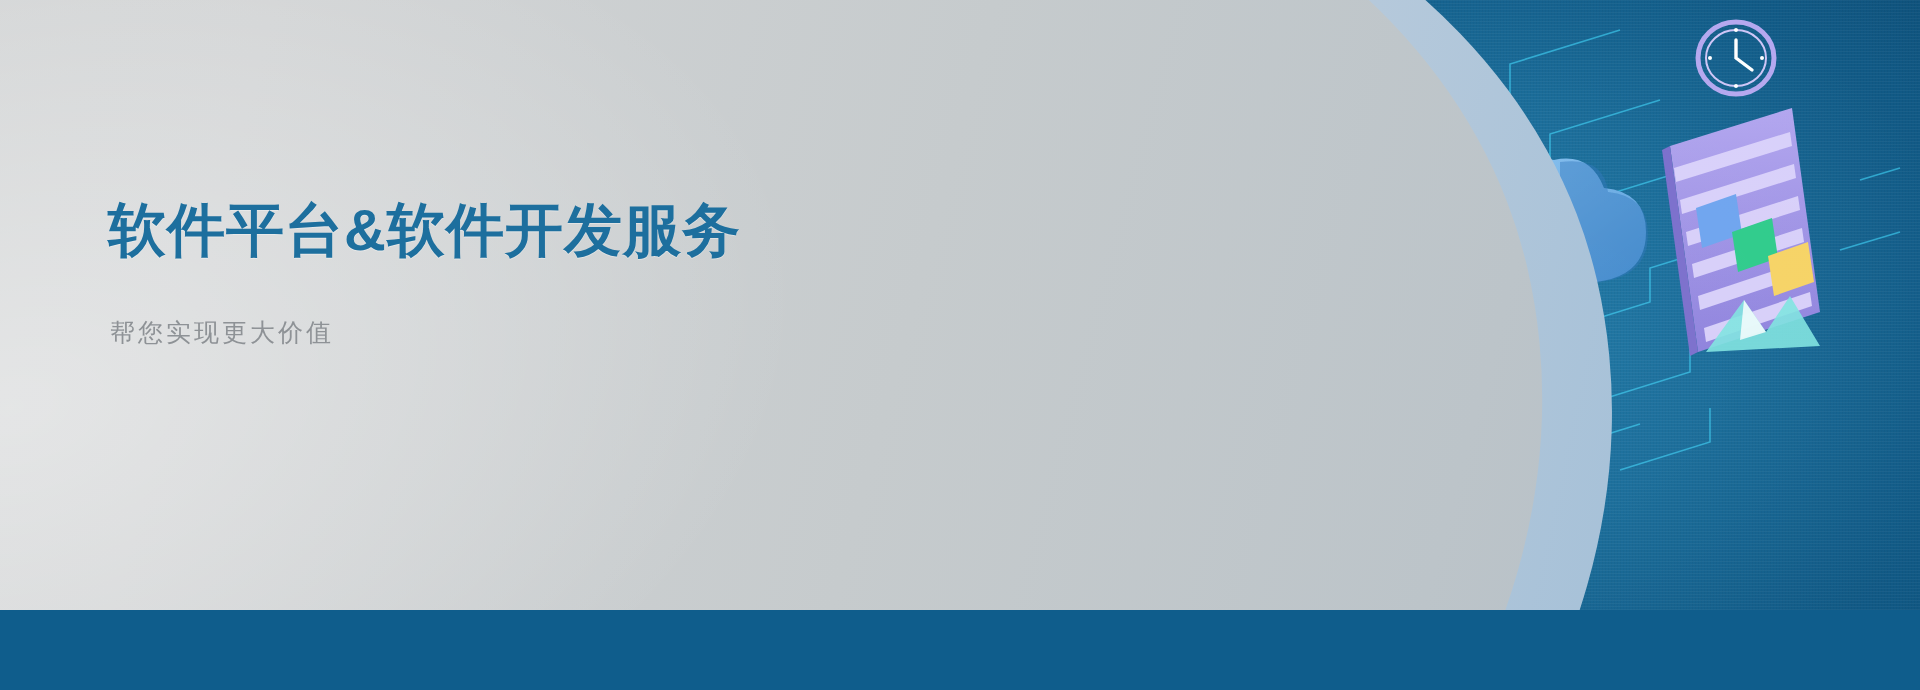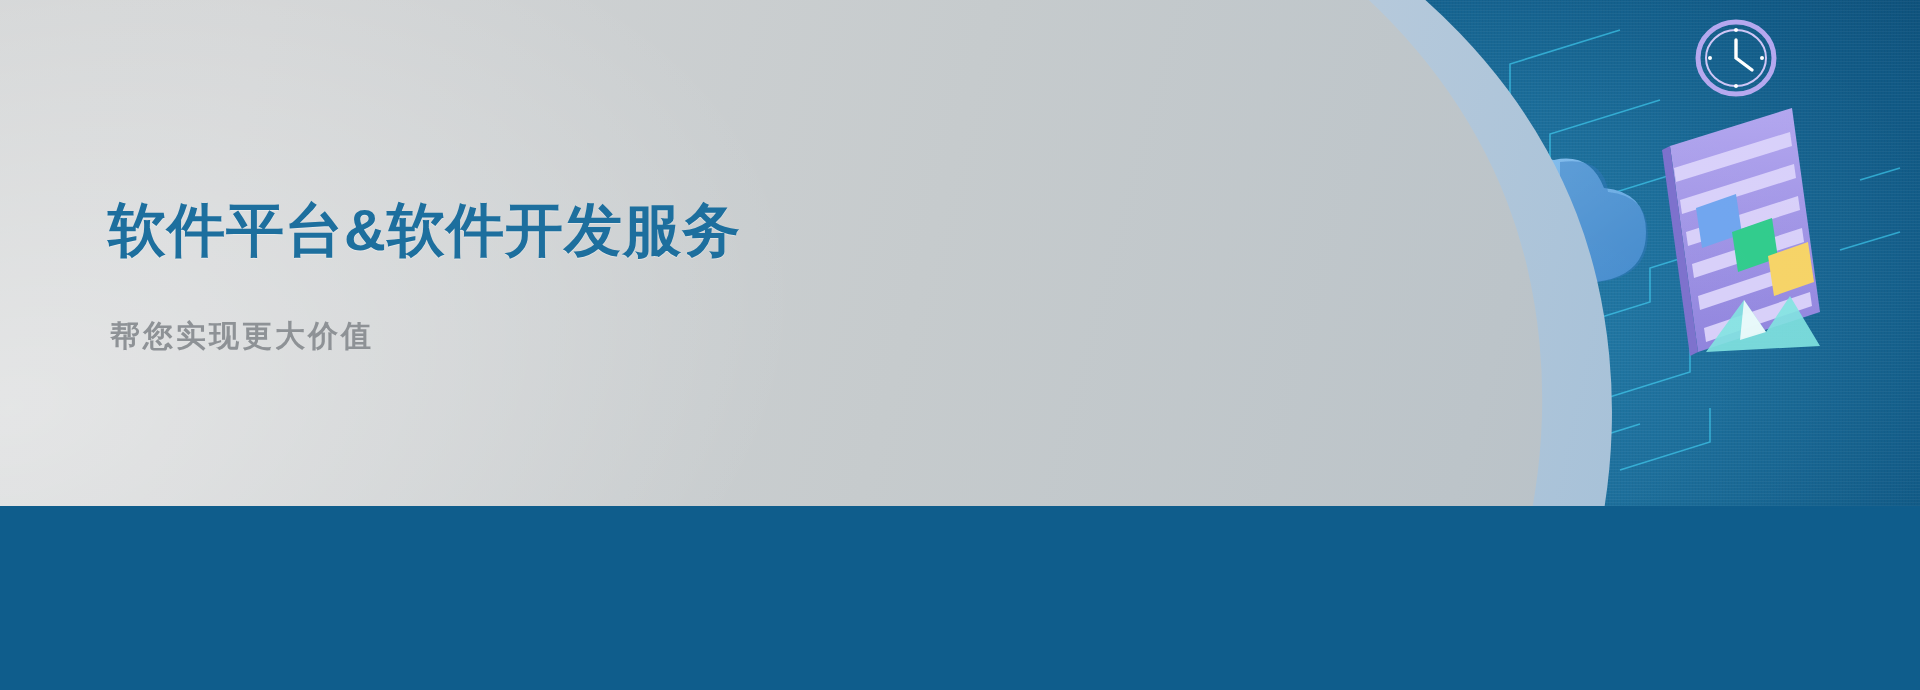--- a/index.html
+++ b/index.html
@@ -2,21 +2,21 @@
 <html><head>
 <meta charset="utf-8">
 <title>Banner</title>
 <style>
   html,body{margin:0;padding:0;}
   body{
     width:1920px;height:690px;overflow:hidden;
     font-family:"Liberation Sans","DejaVu Sans",sans-serif;
     background:#0f5d8c;
   }
-  #banner{position:relative;width:1920px;height:506px;overflow:hidden;}
+  #banner{position:relative;width:1920px;height:610px;overflow:hidden;}
 
   
   .layer{position:absolute;inset:0;}
   .bg-blue{
     background:
       radial-gradient(ellipse 900px 700px at 1430px 330px,#1a7aa8 0%,#176b99 32%,#115a86 60%,#0d4d76 100%);
   }
   
   .bg-noise{
     opacity:.13;
@@ -49,21 +49,21 @@
   }
 
   
   .copy{position:absolute;left:108px;top:196px;width:760px;}
   .title{
     font-size:58px;font-weight:700;color:#1d6f9e;letter-spacing:1px;
     line-height:1.18;margin:0;white-space:nowrap;
     text-shadow:0 1px 0 rgba(255,255,255,.35);
   }
   .subtitle{
-    margin:52px 0 0 2px;font-size:30px;font-weight:700;color:#8e9296;letter-spacing:3px;
+    margin:52px 0 0 2px;font-size:25px;font-weight:400;color:#8e9296;letter-spacing:3px;
   }
 
   
   #art{position:absolute;left:860px;top:0;width:1060px;height:690px;}
   #art svg{display:block;}
 </style>
 </head>
 <body>
 
 <div id="banner">

